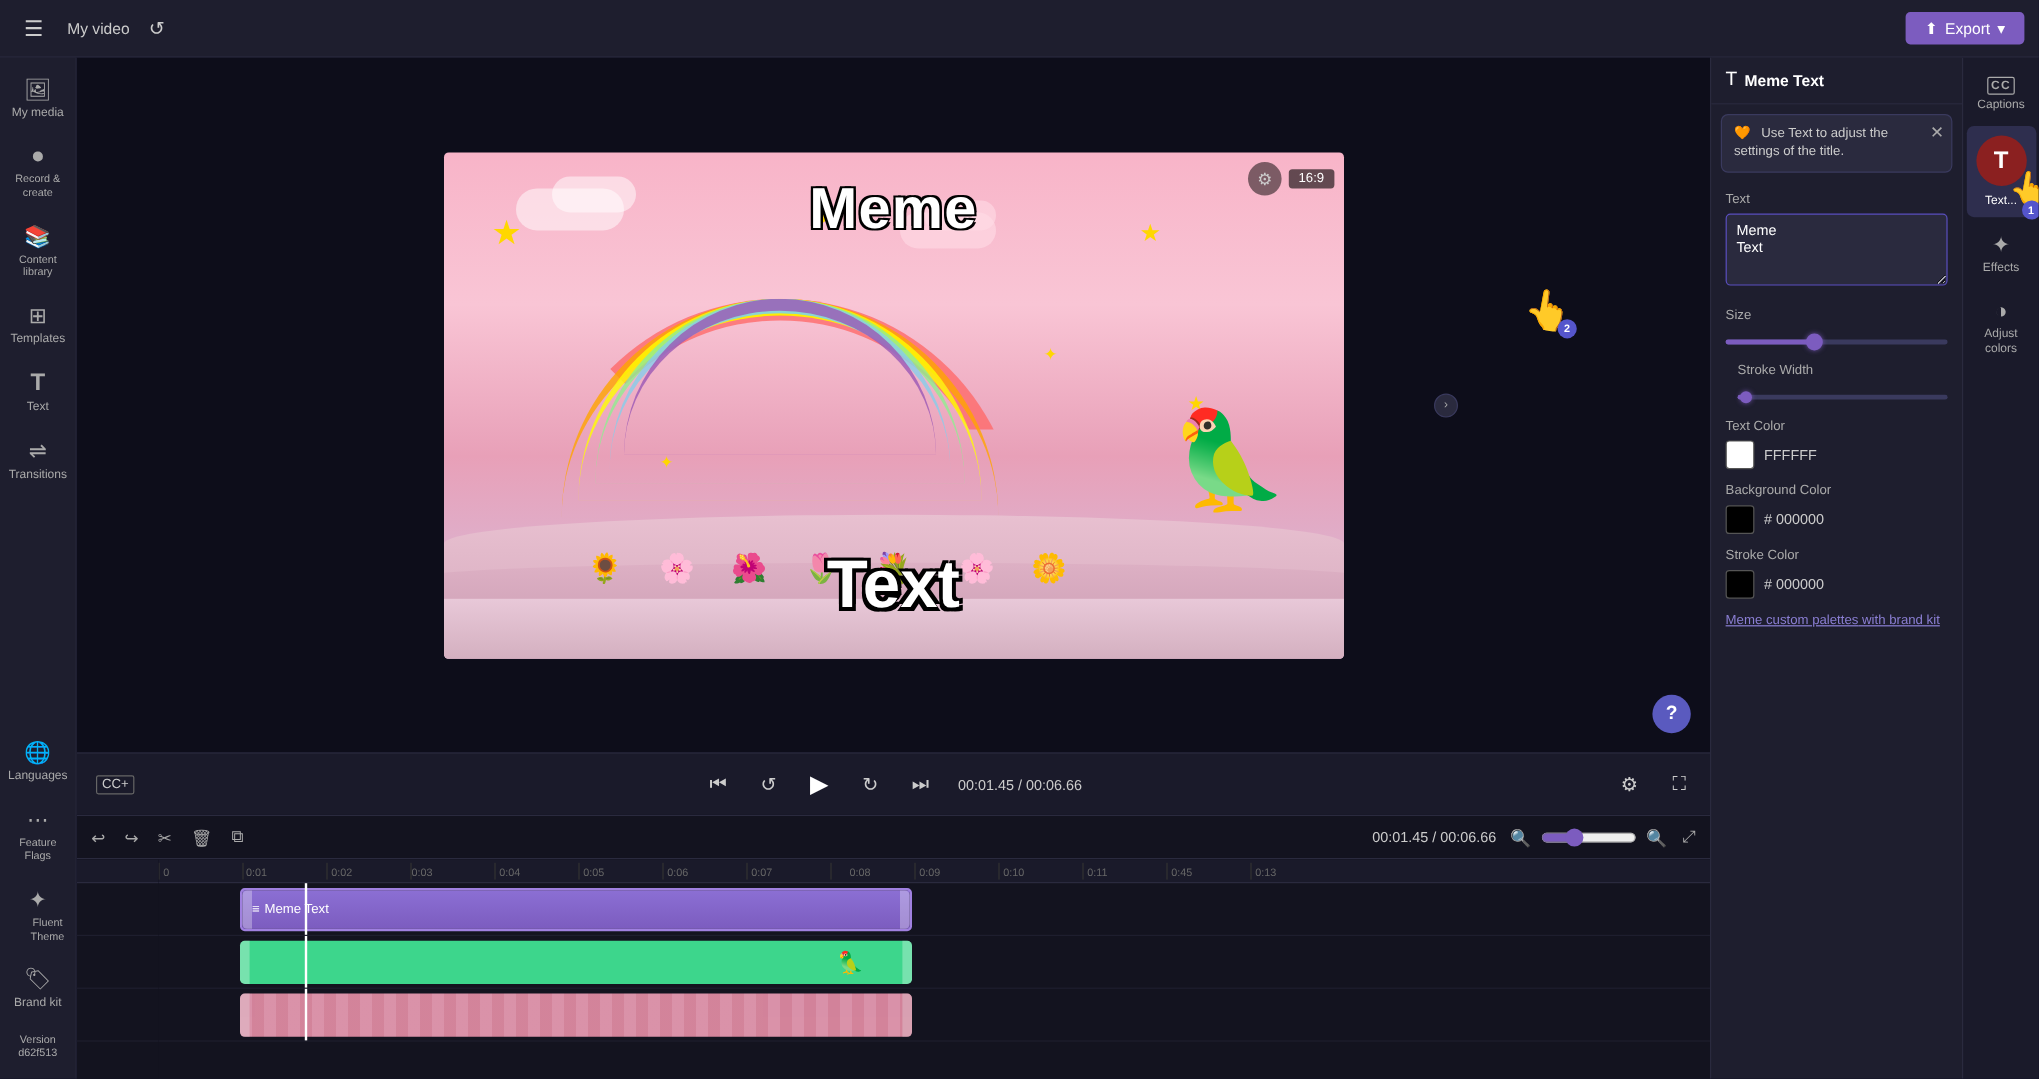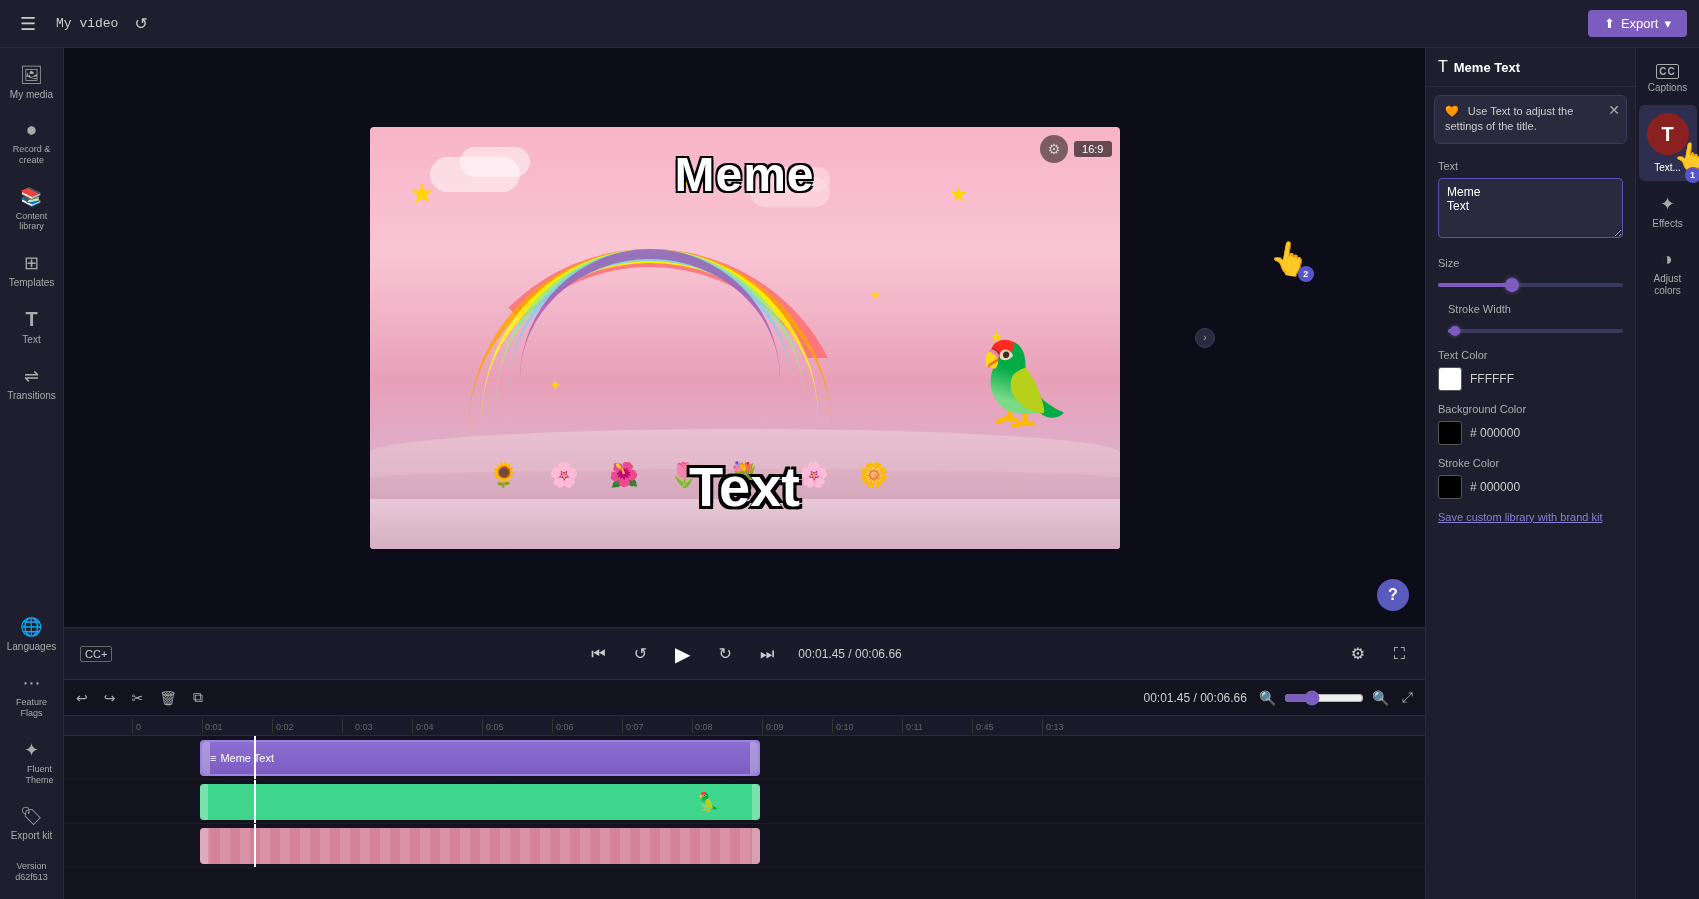--- a/index.html
+++ b/index.html
@@ -9,21 +9,21 @@
     .topbar {
       height: 48px;
       background: #1e1e2e;
       display: flex;
       align-items: center;
       padding: 0 12px;
       gap: 12px;
       border-bottom: 1px solid #2a2a3e;
       flex-shrink: 0;
     }
-    .topbar-title { font-size: 13px; color: #ccc; font-family: Liberation Mono, monospace; }
+    .topbar-title { font-size: 13px; color: #ccc; }
     .topbar-spacer { flex: 1; }
     .export-btn {
       background: #7c5cbf;
       color: #fff;
       border: none;
       border-radius: 4px;
       padding: 6px 16px;
       cursor: pointer;
       font-size: 13px;
       display: flex;
@@ -613,21 +613,21 @@
     <div class="sidebar-item">
       <span class="icon">⋯</span>
       <span style="font-size:9px;line-height:1.2;">Feature<br>Flags</span>
     </div>
     <div class="sidebar-item">
       <span class="icon">✦</span>
       <span style="font-size:9px;line-height:1.2;margin-left:16px;">Fluent<br>Theme</span>
     </div>
     <div class="sidebar-item">
       <span class="icon">🏷</span>
-      <span>Export kit</span>
+      <span>Brand kit</span>
     </div>
     <div class="sidebar-item" style="font-size:9px;">
       <span style="font-size:9px;line-height:1.2;">Version<br>d62f513</span>
     </div>
   </div>
 
   <div class="center-area">
 
     <div class="video-preview">
       <div class="preview-canvas">
@@ -725,26 +725,26 @@
           <div style="height:44px;display:flex;align-items:center;justify-content:center;border-bottom:1px solid #1e1e2e;"></div>
         </div>
 
         <div style="flex:1;overflow:hidden;position:relative;">
 
           <div style="height:20px;background:#1a1a2a;border-bottom:1px solid #2a2a3e;position:relative;overflow:hidden;">
             <div style="display:flex;height:100%;align-items:flex-end;padding-bottom:2px;">
               <div style="width:70px;border-left:1px solid #333;padding-left:3px;flex-shrink:0;"><span style="font-size:9px;color:#666;">0</span></div>
               <div style="width:70px;border-left:1px solid #333;padding-left:2px;flex-shrink:0;"><span style="font-size:9px;color:#666;">0:01</span></div>
               <div style="width:70px;border-left:1px solid #333;padding-left:3px;flex-shrink:0;"><span style="font-size:9px;color:#666;">0:02</span></div>
-              <div style="width:70px;border-left:1px solid #333;padding-left:12px;flex-shrink:0;"><span style="font-size:9px;color:#666;">0:03</span></div>
+              <div style="width:70px;border-left:1px solid #333;padding-left:0;flex-shrink:0;"><span style="font-size:9px;color:#666;">0:03</span></div>
               <div style="width:70px;border-left:1px solid #333;padding-left:3px;flex-shrink:0;"><span style="font-size:9px;color:#666;">0:04</span></div>
               <div style="width:70px;border-left:1px solid #333;padding-left:3px;flex-shrink:0;"><span style="font-size:9px;color:#666;">0:05</span></div>
               <div style="width:70px;border-left:1px solid #333;padding-left:3px;flex-shrink:0;"><span style="font-size:9px;color:#666;">0:06</span></div>
               <div style="width:70px;border-left:1px solid #333;padding-left:3px;flex-shrink:0;"><span style="font-size:9px;color:#666;">0:07</span></div>
-              <div style="width:70px;border-left:1px solid #333;padding-left:2px;flex-shrink:0;"><span style="font-size:9px;color:#666;">0:08</span></div>
+              <div style="width:70px;border-left:1px solid #333;padding-left:15px;flex-shrink:0;"><span style="font-size:9px;color:#666;">0:08</span></div>
               <div style="width:70px;border-left:1px solid #333;padding-left:3px;flex-shrink:0;"><span style="font-size:9px;color:#666;">0:09</span></div>
               <div style="width:70px;border-left:1px solid #333;padding-left:3px;flex-shrink:0;"><span style="font-size:9px;color:#666;">0:10</span></div>
               <div style="width:70px;border-left:1px solid #333;padding-left:3px;flex-shrink:0;"><span style="font-size:9px;color:#666;">0:11</span></div>
               <div style="width:70px;border-left:1px solid #333;padding-left:3px;flex-shrink:0;"><span style="font-size:9px;color:#666;">0:45</span></div>
               <div style="width:70px;border-left:1px solid #333;padding-left:3px;flex-shrink:0;"><span style="font-size:9px;color:#666;">0:13</span></div>
             </div>
           </div>
 
           <div style="height:44px;position:relative;border-bottom:1px solid #1e1e2e;">
             <div class="clip-meme">
@@ -839,21 +839,21 @@
 
     <div class="panel-section" style="padding-top:4px;">
       <div class="panel-label">Stroke Color</div>
       <div class="color-row">
         <div class="color-swatch" style="background:#000000;"></div>
         <span class="color-code"># <span>000000</span></span>
       </div>
     </div>
 
     <a class="save-palettes-link">
-      <span>Save custom library</span><span> with brand kit</span>
+      <span>Meme custom palettes</span><span> with brand kit</span>
     </a>
   </div>
 
   <div class="far-right">
 
     <div class="far-right-item" style="position:relative;">
       <span style="font-size:10px;font-weight:bold;border:1px solid #aaa;padding:1px 2px;border-radius:2px;letter-spacing:1px;">CC</span>
       <span style="font-size:10px;text-align:right;">Captions</span>
     </div>
 

